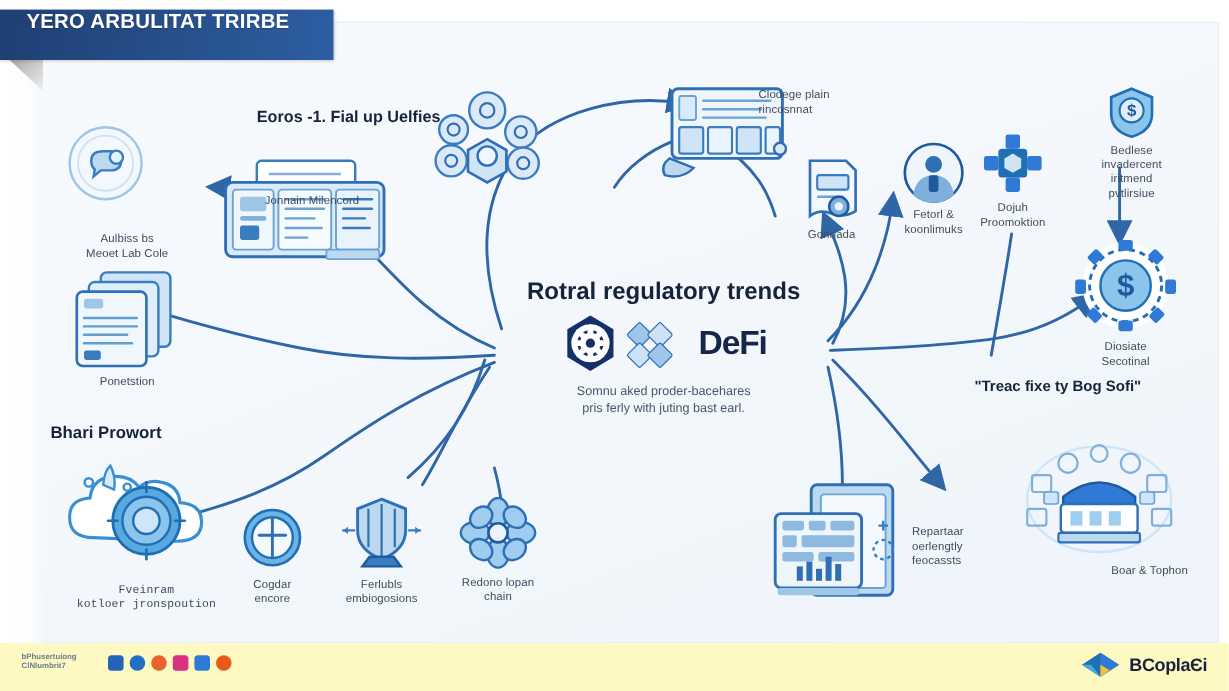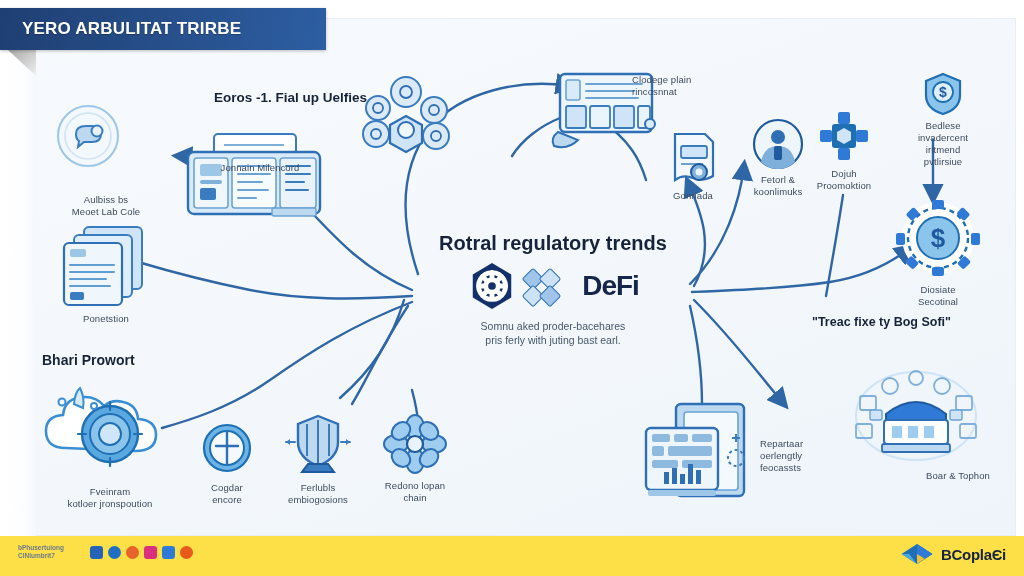--- a/index.html
+++ b/index.html
@@ -18,23 +18,23 @@
     background:linear-gradient(160deg,#f7fafd 0%,#f4f8fc 45%,#eef4fa 100%);
     border:1px solid #e7eef5;
   }
   
   .page-edge{
     position:absolute;left:8px;top:18px;width:28px;bottom:40px;
     background:linear-gradient(90deg,#ffffff 0%,#fbfdff 60%,#f4f8fc 100%);
   }
   
   .ribbon{
-    position:absolute;left:0;top:8px;width:326px;height:42px;
+    position:absolute;left:0;top:8px;width:278px;height:42px;
     background:linear-gradient(100deg,#1f3f73 0%,#27508c 55%,#2d5ea3 100%);
-    display:flex;align-items:center;box-shadow:0 1px 3px rgba(0,0,0,.25);
+    display:flex;align-items:flex-start;box-shadow:0 1px 3px rgba(0,0,0,.25);
     z-index:7;
   }
   .ribbon-title{
     color:#ffffff;font-size:17px;font-weight:bold;letter-spacing:.2px;
     padding-left:22px;white-space:nowrap;text-shadow:0 1px 1px rgba(0,0,0,.25);
   }
   .ribbon-fold{
     position:absolute;left:8px;top:50px;width:28px;height:26px;
     background:linear-gradient(135deg,#a9a9a9 0%,#c8c8c8 45%,#f0f0f0 100%);
     clip-path:polygon(0 0,100% 0,100% 100%);
@@ -60,21 +60,21 @@
   #hub .hub-logo-row{display:flex;align-items:center;justify-content:center;gap:8px;margin-top:6px;}
   #hub .hub-word{font-size:28px;font-weight:bold;color:#15264a;letter-spacing:-1px;line-height:40px;margin-left:18px;}
   #hub .hub-sub{font-size:10.5px;line-height:14px;color:#46566c;margin-top:8px;filter:blur(.3px);}
 
   .hexmark{width:50px;height:50px;}
   .dia4{display:grid;grid-template-columns:14px 14px;grid-template-rows:14px 14px;gap:3px;}
   .dia{width:14px;height:14px;background:#9fc6ea;border:1.5px solid #2f6fb5;transform:rotate(45deg);border-radius:2px;}
   .dia.alt{background:#cde2f6;}
 
   
-  .footer{position:absolute;left:0;bottom:0;width:1024px;height:40px;background:#fde047;z-index:8;}
+  .footer{position:absolute;left:0;bottom:0;width:1024px;height:40px;background:#fef9c3;z-index:8;}
   .foot-left{position:absolute;left:18px;top:8px;display:flex;align-items:center;gap:10px;}
   .foot-text{font-size:6.5px;line-height:8px;color:#6b7a8c;filter:blur(.25px);width:62px;font-weight:bold;}
   .foot-icons{display:flex;gap:5px;align-items:center;}
   .fi{width:13px;height:13px;border-radius:3px;display:block;}
   .fi.round{border-radius:50%;}
   .foot-right{position:absolute;right:18px;top:6px;display:flex;align-items:center;gap:7px;}
   .brandmark{width:34px;height:24px;}
   .brandtext{font-size:15px;font-weight:bold;color:#16233a;letter-spacing:-.3px;filter:blur(.2px);}
 
   
@@ -202,21 +202,21 @@
       <g stroke="#2f6fb5" stroke-width="1.8" fill="none">
         <circle cx="18" cy="36" r="5"></circle>
           <circle cx="16" cy="62" r="5"></circle>
         <circle cx="74" cy="38" r="5"></circle>
           <circle cx="76" cy="64" r="5"></circle>
         <circle cx="46" cy="20" r="6"></circle>
       </g>
     </svg>
   </div>
 
-  <div class="node" style="left:32px;top:378px;width:156px;">
+  <div class="node" style="left:44px;top:378px;width:156px;font-family:Liberation Mono, monospace;">
     <svg class="ico blurry" width="156" height="104" viewBox="0 0 156 104">
       <path d="M34,70 q-20,0 -20,-17 q0,-15 17,-16 q2,-18 22,-18 q12,0 19,9 q8,-7 19,-4 q14,3 15,17 q18,1 18,16 q0,16 -21,16z" fill="#ffffff" stroke="#3a8fd4" stroke-width="2.6"></path>
       <circle cx="78" cy="56" r="28" fill="#5aa8e0" stroke="#1f6fb5" stroke-width="2.4"></circle>
       <circle cx="78" cy="56" r="20" fill="#8cc5ec" stroke="#1f6fb5" stroke-width="2"></circle>
       <circle cx="78" cy="56" r="11" fill="#cfe6f8" stroke="#1f6fb5" stroke-width="2"></circle>
       <g stroke="#1f6fb5" stroke-width="2.2" stroke-linecap="round">
         <line x1="78" y1="24" x2="78" y2="32"></line>
           <line x1="78" y1="80" x2="78" y2="88"></line>
         <line x1="46" y1="56" x2="54" y2="56"></line>
           <line x1="102" y1="56" x2="110" y2="56"></line>

